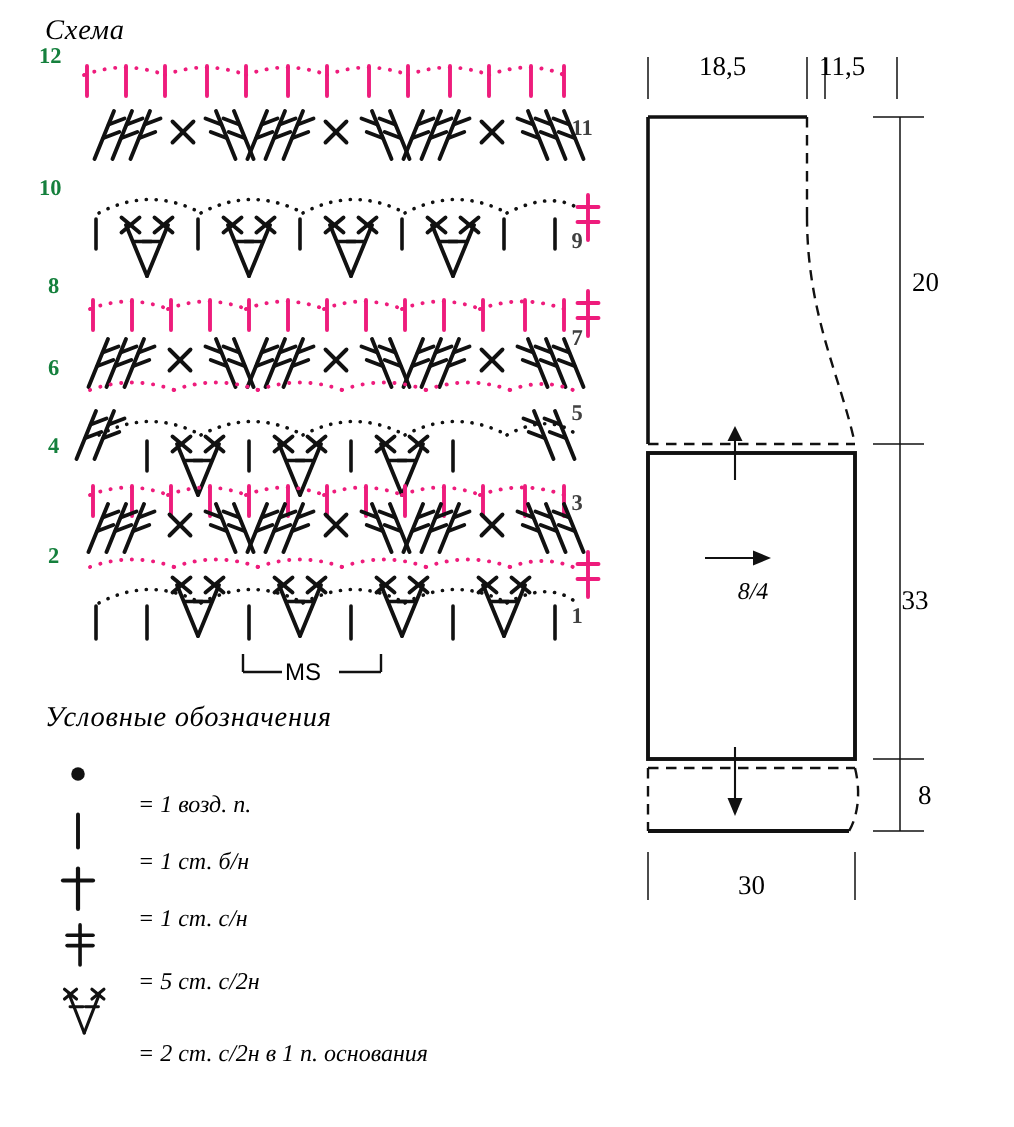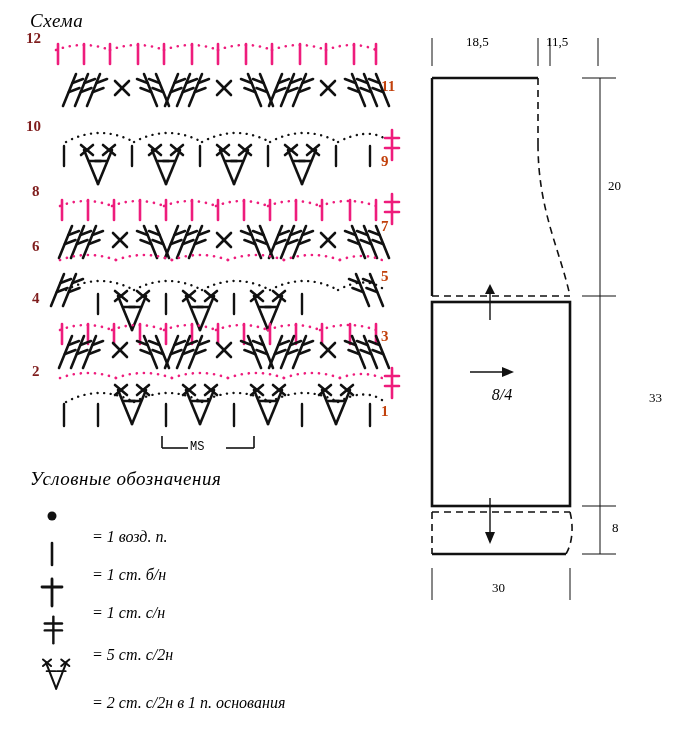--- a/index.html
+++ b/index.html
@@ -26,49 +26,49 @@
 
   
   .chart{position:absolute;left:26px;top:38px;width:380px;height:420px;}
 
   .rowlabel{
     position:absolute;
     font-family:"Liberation Serif", serif;
     font-size:15px;
     font-weight:bold;
   }
-  .rowlabel.pink{color:#7f1d1d;text-align:right;}
-  .rowlabel.dark{color:#c2410c;}
+  .rowlabel.pink{color:#15803d;text-align:right;}
+  .rowlabel.dark{color:#404040;}
 
   svg.overlay{position:absolute;left:0;top:0;overflow:visible;}
 
   
   .mslabel{
     position:absolute;
-    font-size:12px;
-    font-family:Liberation Mono, monospace;
+    font-size:16px;
+    font-family:Liberation Sans, sans-serif;
   }
 
   
   .legend{position:absolute;left:30px;top:500px;width:380px;}
   .legend-row{position:relative;height:38px;}
   .legend-sym{position:absolute;left:6px;top:0;width:52px;height:38px;}
   .legend-eq{
     position:absolute;left:62px;top:8px;
     font-size:16px;font-style:italic;
     font-family:"Liberation Serif", serif;
     white-space:nowrap;
     margin-top:20px;
   }
 
   
   .sch{position:absolute;left:410px;top:20px;width:250px;height:600px;}
   .dimtext{
     position:absolute;
-    font-size:13px;
+    font-size:18px;
     font-family:"Liberation Serif", serif;
   }
   .pontext{
     position:absolute;
     font-size:16px;
     font-style:italic;
     font-family:"Liberation Serif", serif;
     text-align:center;
     line-height:22px;
   }
@@ -644,21 +644,21 @@
 
         <line x1="80" y1="478" x2="80" y2="522"></line>
         <path d="M75,512 L80,524 L85,512" fill="#111" stroke="none"></path>
       </g>
     </svg>
 
     
     <div class="dimtext" style="left:56px;top:14px;">18,5</div>
     <div class="dimtext" style="left:136px;top:14px;">11,5</div>
     <div class="dimtext" style="left:198px;top:158px;">20</div>
-    <div class="dimtext" style="left:191px;top:370px;margin-left:48px;">33</div>
+    <div class="dimtext" style="left:191px;top:370px;">33</div>
     <div class="dimtext" style="left:202px;top:500px;">8</div>
     <div class="dimtext" style="left:82px;top:560px;">30</div>
 
     
     <div class="pontext" style="left:40px;top:364px;width:104px;">8/4</div>
   </div>
 
 </div>
 
 </body></html>

